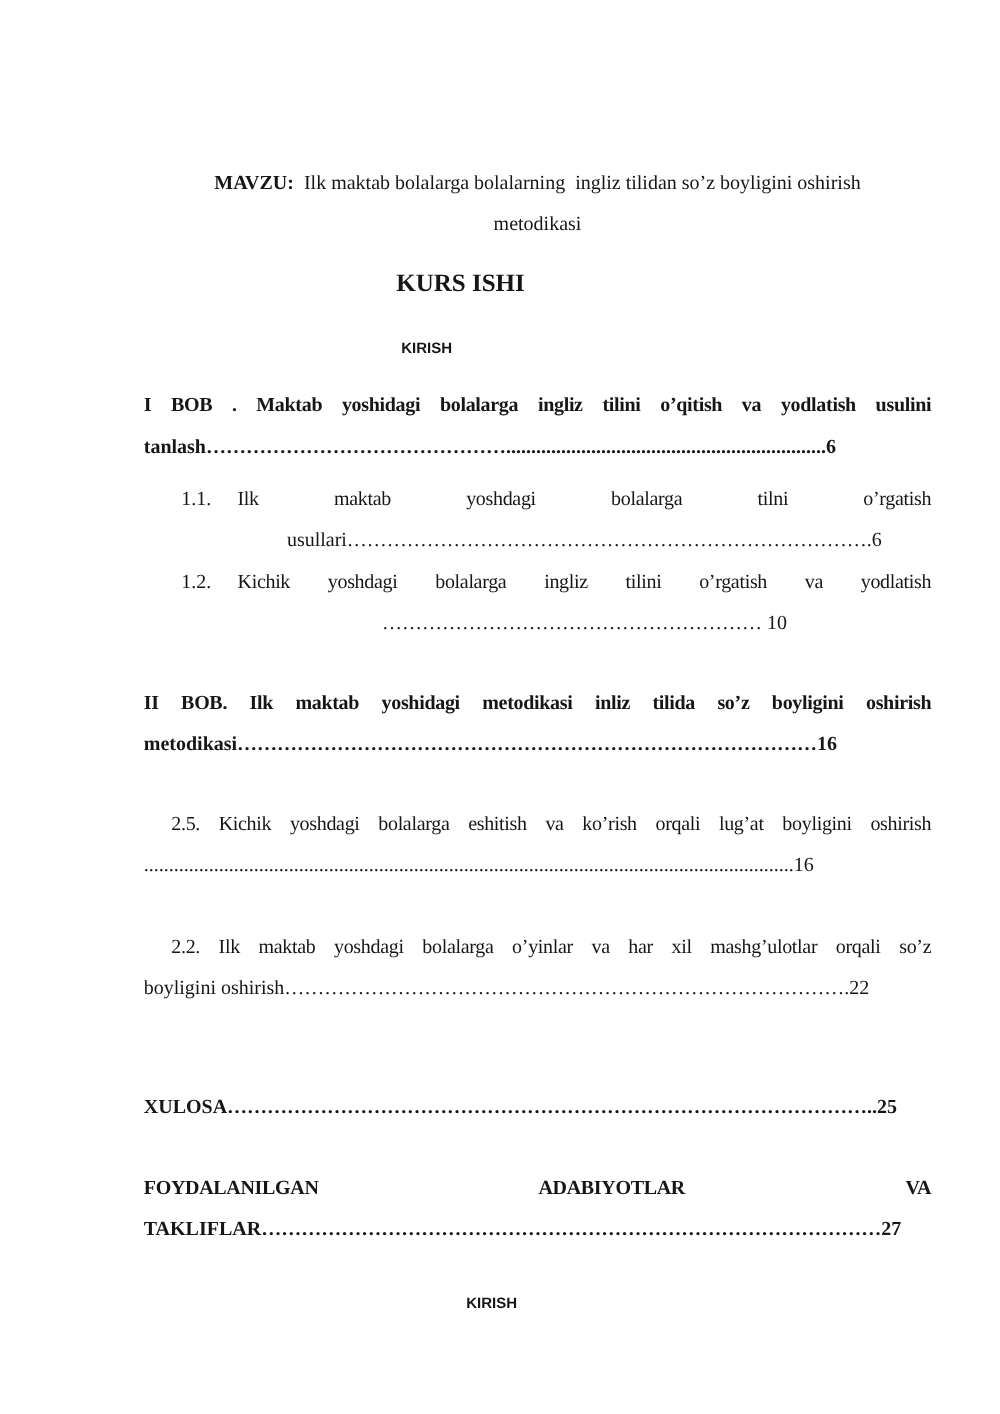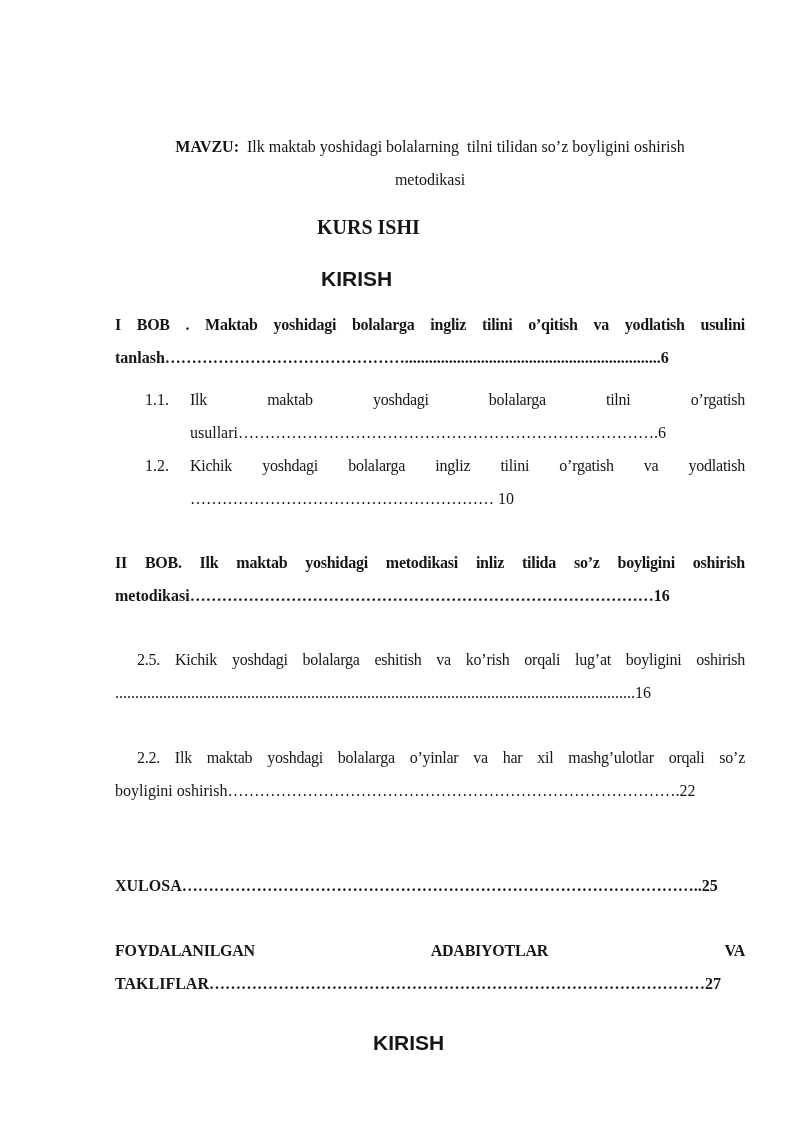--- a/index.html
+++ b/index.html
@@ -16,48 +16,48 @@
     padding: 130px 55px 0 115px;
     background: #ffffff;
   }
   .ln { font-size: 16px; line-height: 33px; }
   .b  { font-weight: bold; }
   .center { text-align: center; }
   .prews { white-space: pre-wrap; }
   .just { text-align: justify; text-align-last: justify; letter-spacing: -0.25px; }
   .nowrap { white-space: nowrap; overflow: hidden; }
   .ind { text-indent: 22px; }
-  .cont { margin-left: 75px; }
+  .cont { margin-left: 75px; text-align: center; }
   .row { display: flex; }
   .no { flex: 0 0 auto; width: 45px; margin-left: 30px; }
   .grow { flex: 1 1 auto; display: block; }
   .course {
     font-size: 20px; line-height: 33px; font-weight: bold;
     margin: 15px 0 0 202px; width: fit-content;
   }
   .kirish {
     font-family: "Liberation Sans", sans-serif;
-    font-weight: bold; font-size: 21px; line-height: 33px;
+    font-weight: bold; font-size: 12px; line-height: 33px;
     width: fit-content;
   }
   .k-top { margin: 18px 0 0 206px; }
   .k-bottom { margin: 26px 0 0 258px; }
   .mt9  { margin-top: 9px; }
   .mt13 { margin-top: 13px; }
   .mt31 { margin-top: 31px; }
   .mt32 { margin-top: 32px; }
   .mt62 { margin-top: 62px; }
 </style>
 </head>
 <body>
 
 <div class="page">
 
   <div class="ln center">
-    <span class="b prews">MAVZU:</span><span class="prews">  Ilk maktab yoshidagi bolalarning  tilni tilidan so’z boyligini oshirish</span>
+    <span class="b prews">MAVZU:</span><span class="prews">  Ilk maktab bolalarga bolalarning  ingliz tilidan so’z boyligini oshirish</span>
   </div>
   <div class="ln center">metodikasi</div>
 
   <div class="course">KURS ISHI</div>
 
   <div class="kirish k-top">KIRISH</div>
 
   <div class="mt13">
     <div class="ln b just">I BOB . Maktab yoshidagi bolalarga ingliz tilini o’qitish va yodlatish usulini</div>
     <div class="ln b nowrap">tanlash………………………………………................................................................6</div>

